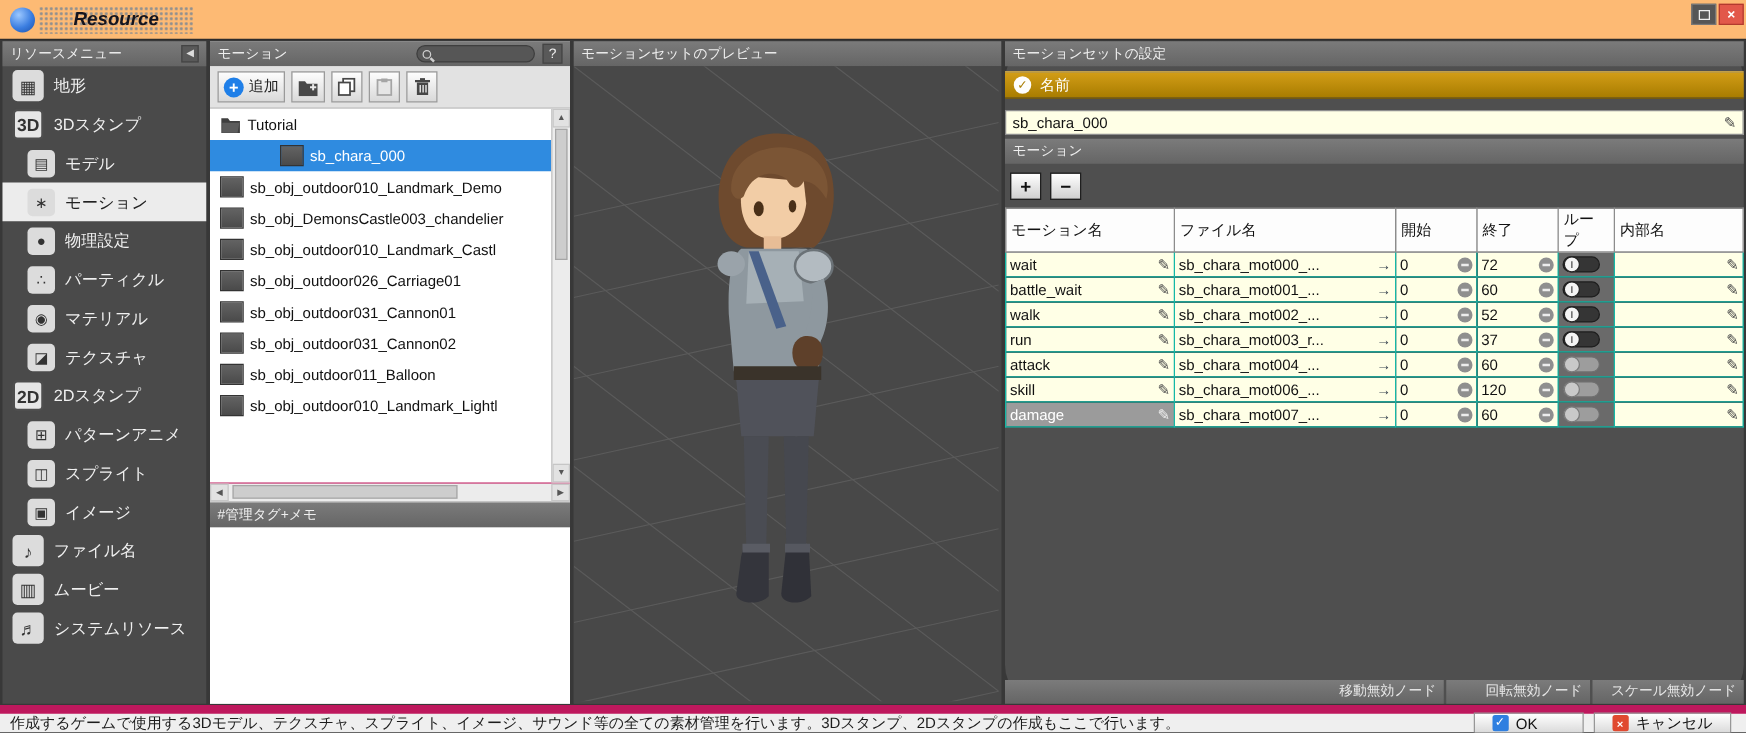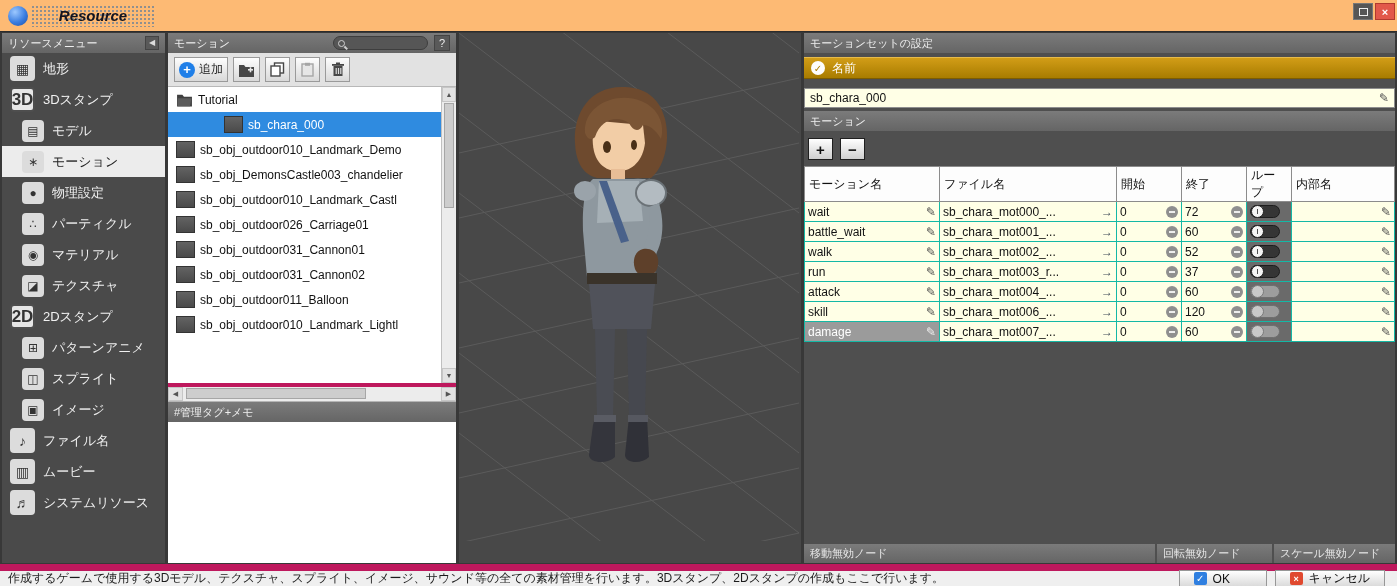--- a/index.html
+++ b/index.html
@@ -26,37 +26,37 @@
   
   .sidebar{position:absolute;left:2px;top:33px;width:163px;height:530px;background:#4a4a4a;display:flex;flex-direction:column;}
   .collapse-btn{margin-left:auto;width:14px;height:14px;background:#595959;border:1px solid #444;color:#ddd;font-size:8px;
     display:flex;align-items:center;justify-content:center;}
   .sb-item{display:flex;align-items:center;gap:8px;height:31px;padding-left:8px;color:#f0f0f0;font-size:13px;cursor:default;}
   .sb-item.sub{padding-left:20px;}
   .sb-item.selected{background:#ececec;color:#222;}
   .icon-box{flex:0 0 auto;width:25px;height:25px;border-radius:4px;background:#dcdcdc;color:#333;
     display:flex;align-items:center;justify-content:center;font-size:14px;line-height:1;}
   .sb-item.sub .icon-box{width:22px;height:22px;font-size:12px;}
-  .icon-box.frame{border:2px solid #4e4e4e;font-weight:bold;font-size:17px;background:#e6e6e6;}
+  .icon-box.frame{border:2px solid #4e4e4e;font-weight:bold;font-size:14px;background:#e6e6e6;}
 
   
   .motion-panel{position:absolute;left:168px;top:33px;width:288px;height:530px;background:#d9d9d9;display:flex;flex-direction:column;}
   .search-box{margin-left:auto;width:95px;height:14px;background:#565656;border:1px solid #3e3e3e;border-radius:7px;
     display:flex;align-items:center;padding:0 4px;gap:3px;}
   .mag{width:7px;height:7px;border:1.5px solid #cfcfcf;border-radius:50%;position:relative;flex:0 0 auto;}
   .mag::after{content:"";position:absolute;width:4px;height:1.5px;background:#cfcfcf;left:5px;top:6px;transform:rotate(45deg);}
   .search-input{flex:1;background:transparent;border:none;outline:none;color:#eee;font-size:10px;min-width:0;}
   .help-btn{width:16px;height:16px;background:#595959;border:1px solid #444;color:#eee;font-size:11px;
     display:flex;align-items:center;justify-content:center;}
   .toolbar{height:34px;background:#e2e2e2;border-bottom:1px solid #b8b8b8;display:flex;align-items:center;gap:5px;padding:0 6px;flex:0 0 auto;}
   .tool-btn{height:25px;border:1px solid #9a9a9a;background:linear-gradient(#fdfdfd,#d9d9d9);display:flex;align-items:center;
     justify-content:center;gap:4px;color:#222;padding:0 4px;min-width:25px;}
   .add-circle{width:16px;height:16px;border-radius:50%;background:#1f7fe8;color:#fff;font-weight:bold;font-size:13px;line-height:1;
     display:flex;align-items:center;justify-content:center;}
-  .tree-wrap{flex:0 0 300px;display:flex;background:#fff;border-bottom:4px solid #be185d;overflow:hidden;text-align:center;}
+  .tree-wrap{flex:0 0 300px;display:flex;background:#fff;border-bottom:1px solid #be185d;overflow:hidden;text-align:center;}
   .tree{flex:1;overflow:hidden;}
   .tree-row{height:25px;display:flex;align-items:center;gap:5px;color:#111;white-space:nowrap;overflow:hidden;padding-left:8px;}
   .tree-row.d1{padding-left:32px;}
   .tree-row.d2{padding-left:56px;}
   .tree-row.selected{background:#2f8be0;color:#fff;}
   .folder-svg{width:17px;height:14px;flex:0 0 auto;}
   .thumb{flex:0 0 auto;width:19px;height:17px;background:linear-gradient(#636363,#4a4a4a);border:1px solid #333;}
   .vscroll{flex:0 0 15px;background:#ececec;border-left:1px solid #c0c0c0;display:flex;flex-direction:column;align-items:stretch;}
   .sarrow{height:15px;display:flex;align-items:center;justify-content:center;font-size:7px;color:#555;background:#e2e2e2;border:1px solid #c6c6c6;}
   .vthumb{height:105px;margin:1px 2px;background:#cdcdcd;border:1px solid #a6a6a6;}
@@ -65,21 +65,21 @@
   .htrack{flex:1;position:relative;}
   .hthumb{position:absolute;left:3px;top:1px;height:11px;width:180px;background:#cdcdcd;border:1px solid #a6a6a6;}
   .memo-area{flex:1;background:#fff;}
 
   
   .preview-panel{position:absolute;left:459px;top:33px;width:342px;height:530px;display:flex;flex-direction:column;background:#474747;}
   .viewport{flex:1;position:relative;overflow:hidden;background:#484848;}
   .viewport svg{position:absolute;inset:0;}
 
   
-  .settings-panel{position:absolute;left:804px;top:33px;width:591px;height:530px;background:#4f4f4f;display:flex;flex-direction:column;}
+  .settings-panel{position:absolute;left:804px;top:33px;width:591px;height:530px;background:#4f4f4f;display:flex;flex-direction:column;border-radius:31px;}
   .orange-bar{margin-top:4px;height:22px;background:linear-gradient(#d29d17,#a87c00);border-top:1px solid #e7bb4a;border-bottom:1px solid #7e5d00;
     display:flex;align-items:center;gap:7px;padding:0 7px;color:#fff;font-size:12px;flex:0 0 auto;}
   .check-circle{width:14px;height:14px;border-radius:50%;background:#fdfdfd;color:#a87c00;font-size:10px;font-weight:bold;
     display:flex;align-items:center;justify-content:center;}
   .name-field{margin:9px 0 3px 0;height:20px;background:#ffffe6;border:1px solid #8e8e8e;display:flex;align-items:center;
     padding:0 5px;color:#111;flex:0 0 auto;}
   .pencil{color:#4a4a4a;font-size:12px;line-height:1;}
   .name-field .pencil{margin-left:auto;}
   .pm-row{display:flex;gap:7px;padding:7px 4px 6px 4px;flex:0 0 auto;}
   .pm-btn{width:25px;height:22px;border:1px solid #1f1f1f;background:linear-gradient(#ffffff,#cfcfcf);color:#111;
@@ -96,21 +96,21 @@
   .stepper{width:12px;height:12px;border-radius:50%;background:#8f8f8f;position:relative;flex:0 0 auto;}
   .stepper::after{content:"";position:absolute;left:3px;right:3px;top:5px;height:2px;background:#ededed;}
   .toggle{width:30px;height:13px;border-radius:7px;background:#9d9d9d;border:1px solid #6f6f6f;display:flex;align-items:center;padding:0;}
   .knob{width:13px;height:13px;border-radius:50%;background:#c9c9c9;border:1px solid #7a7a7a;display:flex;align-items:center;justify-content:center;
     font-size:8px;color:transparent;}
   .toggle.on{background:#353535;border-color:#1d1d1d;}
   .toggle.on .knob{background:#f4f4f4;border-color:#222;color:#111;}
   .toggle.on .knob::after{content:"I";font-size:8px;}
   .bottom-bars{margin-top:auto;display:flex;gap:2px;flex:0 0 auto;}
   .bbar{height:19px;background:linear-gradient(#7b7b7b,#656565);color:#e8e8e8;font-size:11px;line-height:19px;padding:0 6px;
-    white-space:nowrap;overflow:hidden;}
+    white-space:nowrap;overflow:hidden;text-align:right;}
   .bbar.b-move{flex:0 0 351px;}
   .bbar.b-rot{flex:0 0 115px;}
   .bbar.b-scale{flex:1;}
 
   
   .statusbar{position:absolute;left:0;top:564px;width:1397px;height:22px;background:#efefef;border-top:7px solid #be185d;
     display:flex;align-items:center;gap:8px;padding:0 8px;color:#1c1c1c;}
   .dlg-btn{display:flex;align-items:center;gap:6px;height:18px;padding:0 14px;border:1px solid #979797;
     background:linear-gradient(#ffffff,#d8d8d8);color:#111;font-size:12px;}
   .dlg-btn.ok{margin-left:auto;min-width:88px;}
@@ -309,20 +309,23 @@
       </span>
     <span class="sarrow h">▶</span>
   </div>
   <div class="phead">
     <span>#管理タグ+メモ</span>
   </div>
   <div class="memo-area"></div>
 </div>
 
 <div class="preview-panel">
+  <div class="phead">
+    <span>モーションセットのプレビュー</span>
+  </div>
   <div class="viewport">
     <svg width="340" height="508" viewBox="0 0 340 508" preserveAspectRatio="none">
       <g stroke="#5d5d5d" stroke-width="1" opacity="0.9">
         <line x1="0" y1="120" x2="340" y2="45"></line>
           <line x1="0" y1="185" x2="340" y2="110"></line>
         <line x1="0" y1="250" x2="340" y2="175"></line>
           <line x1="0" y1="315" x2="340" y2="240"></line>
         <line x1="0" y1="380" x2="340" y2="305"></line>
           <line x1="0" y1="445" x2="340" y2="370"></line>
         <line x1="0" y1="510" x2="340" y2="435"></line>

